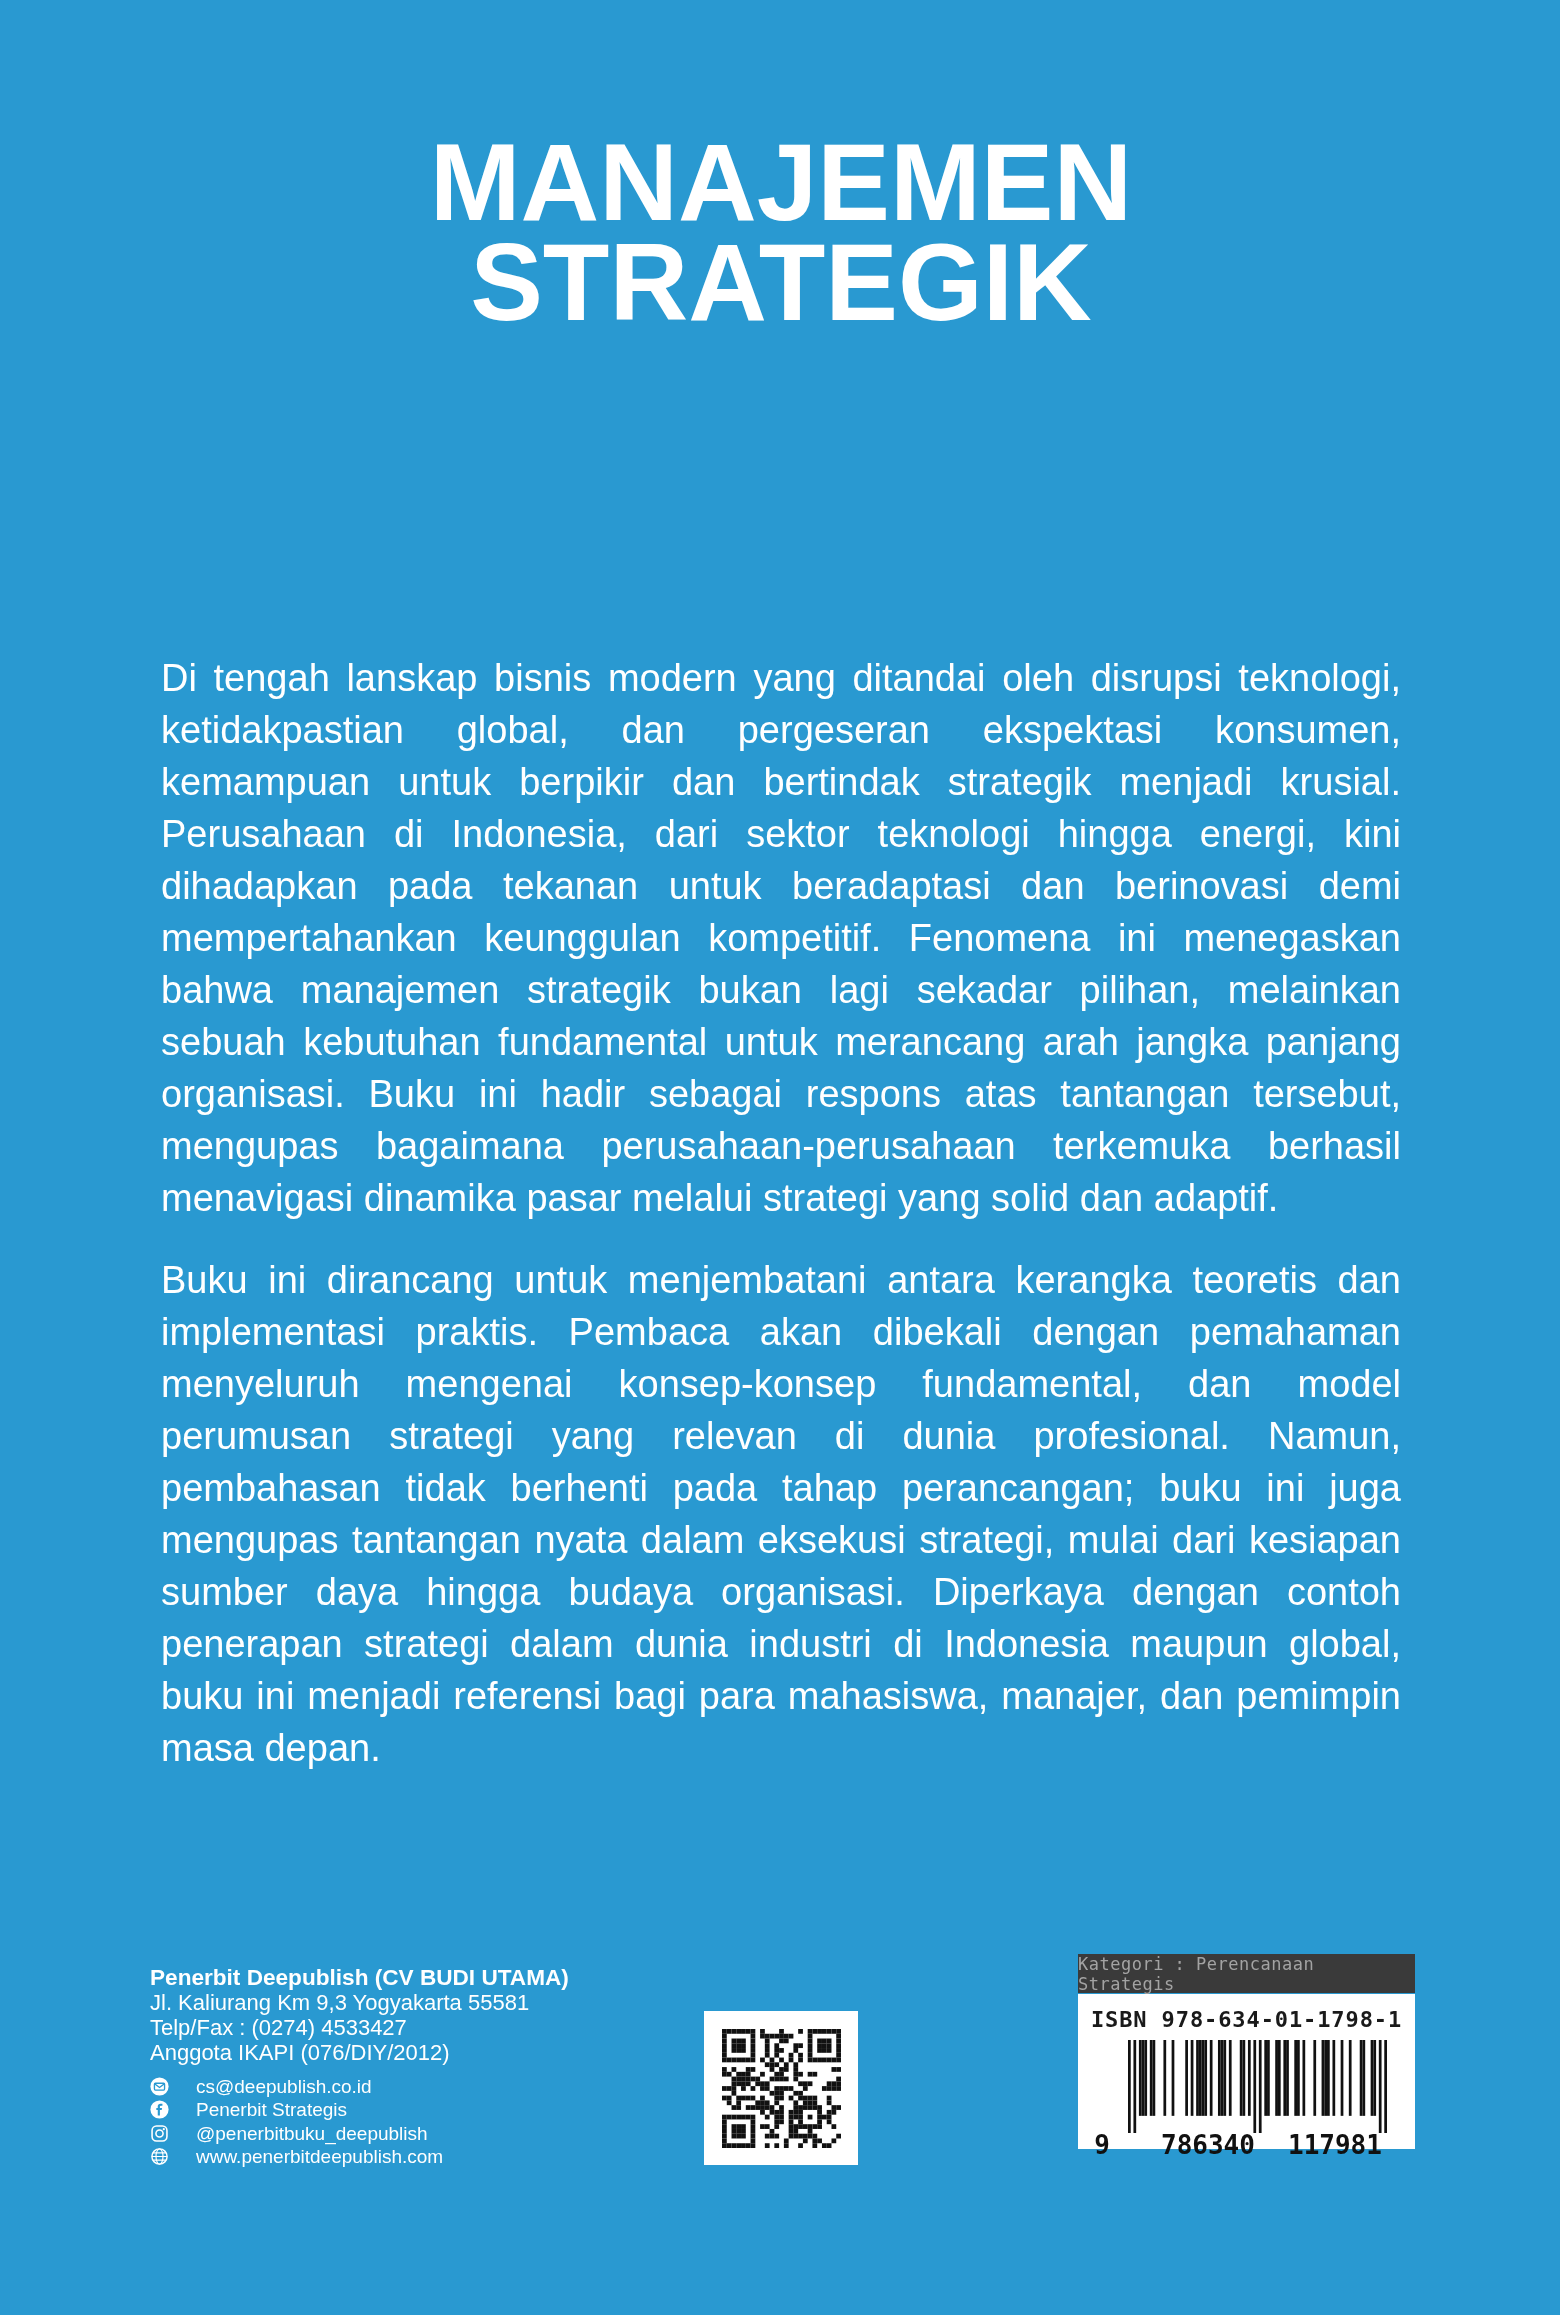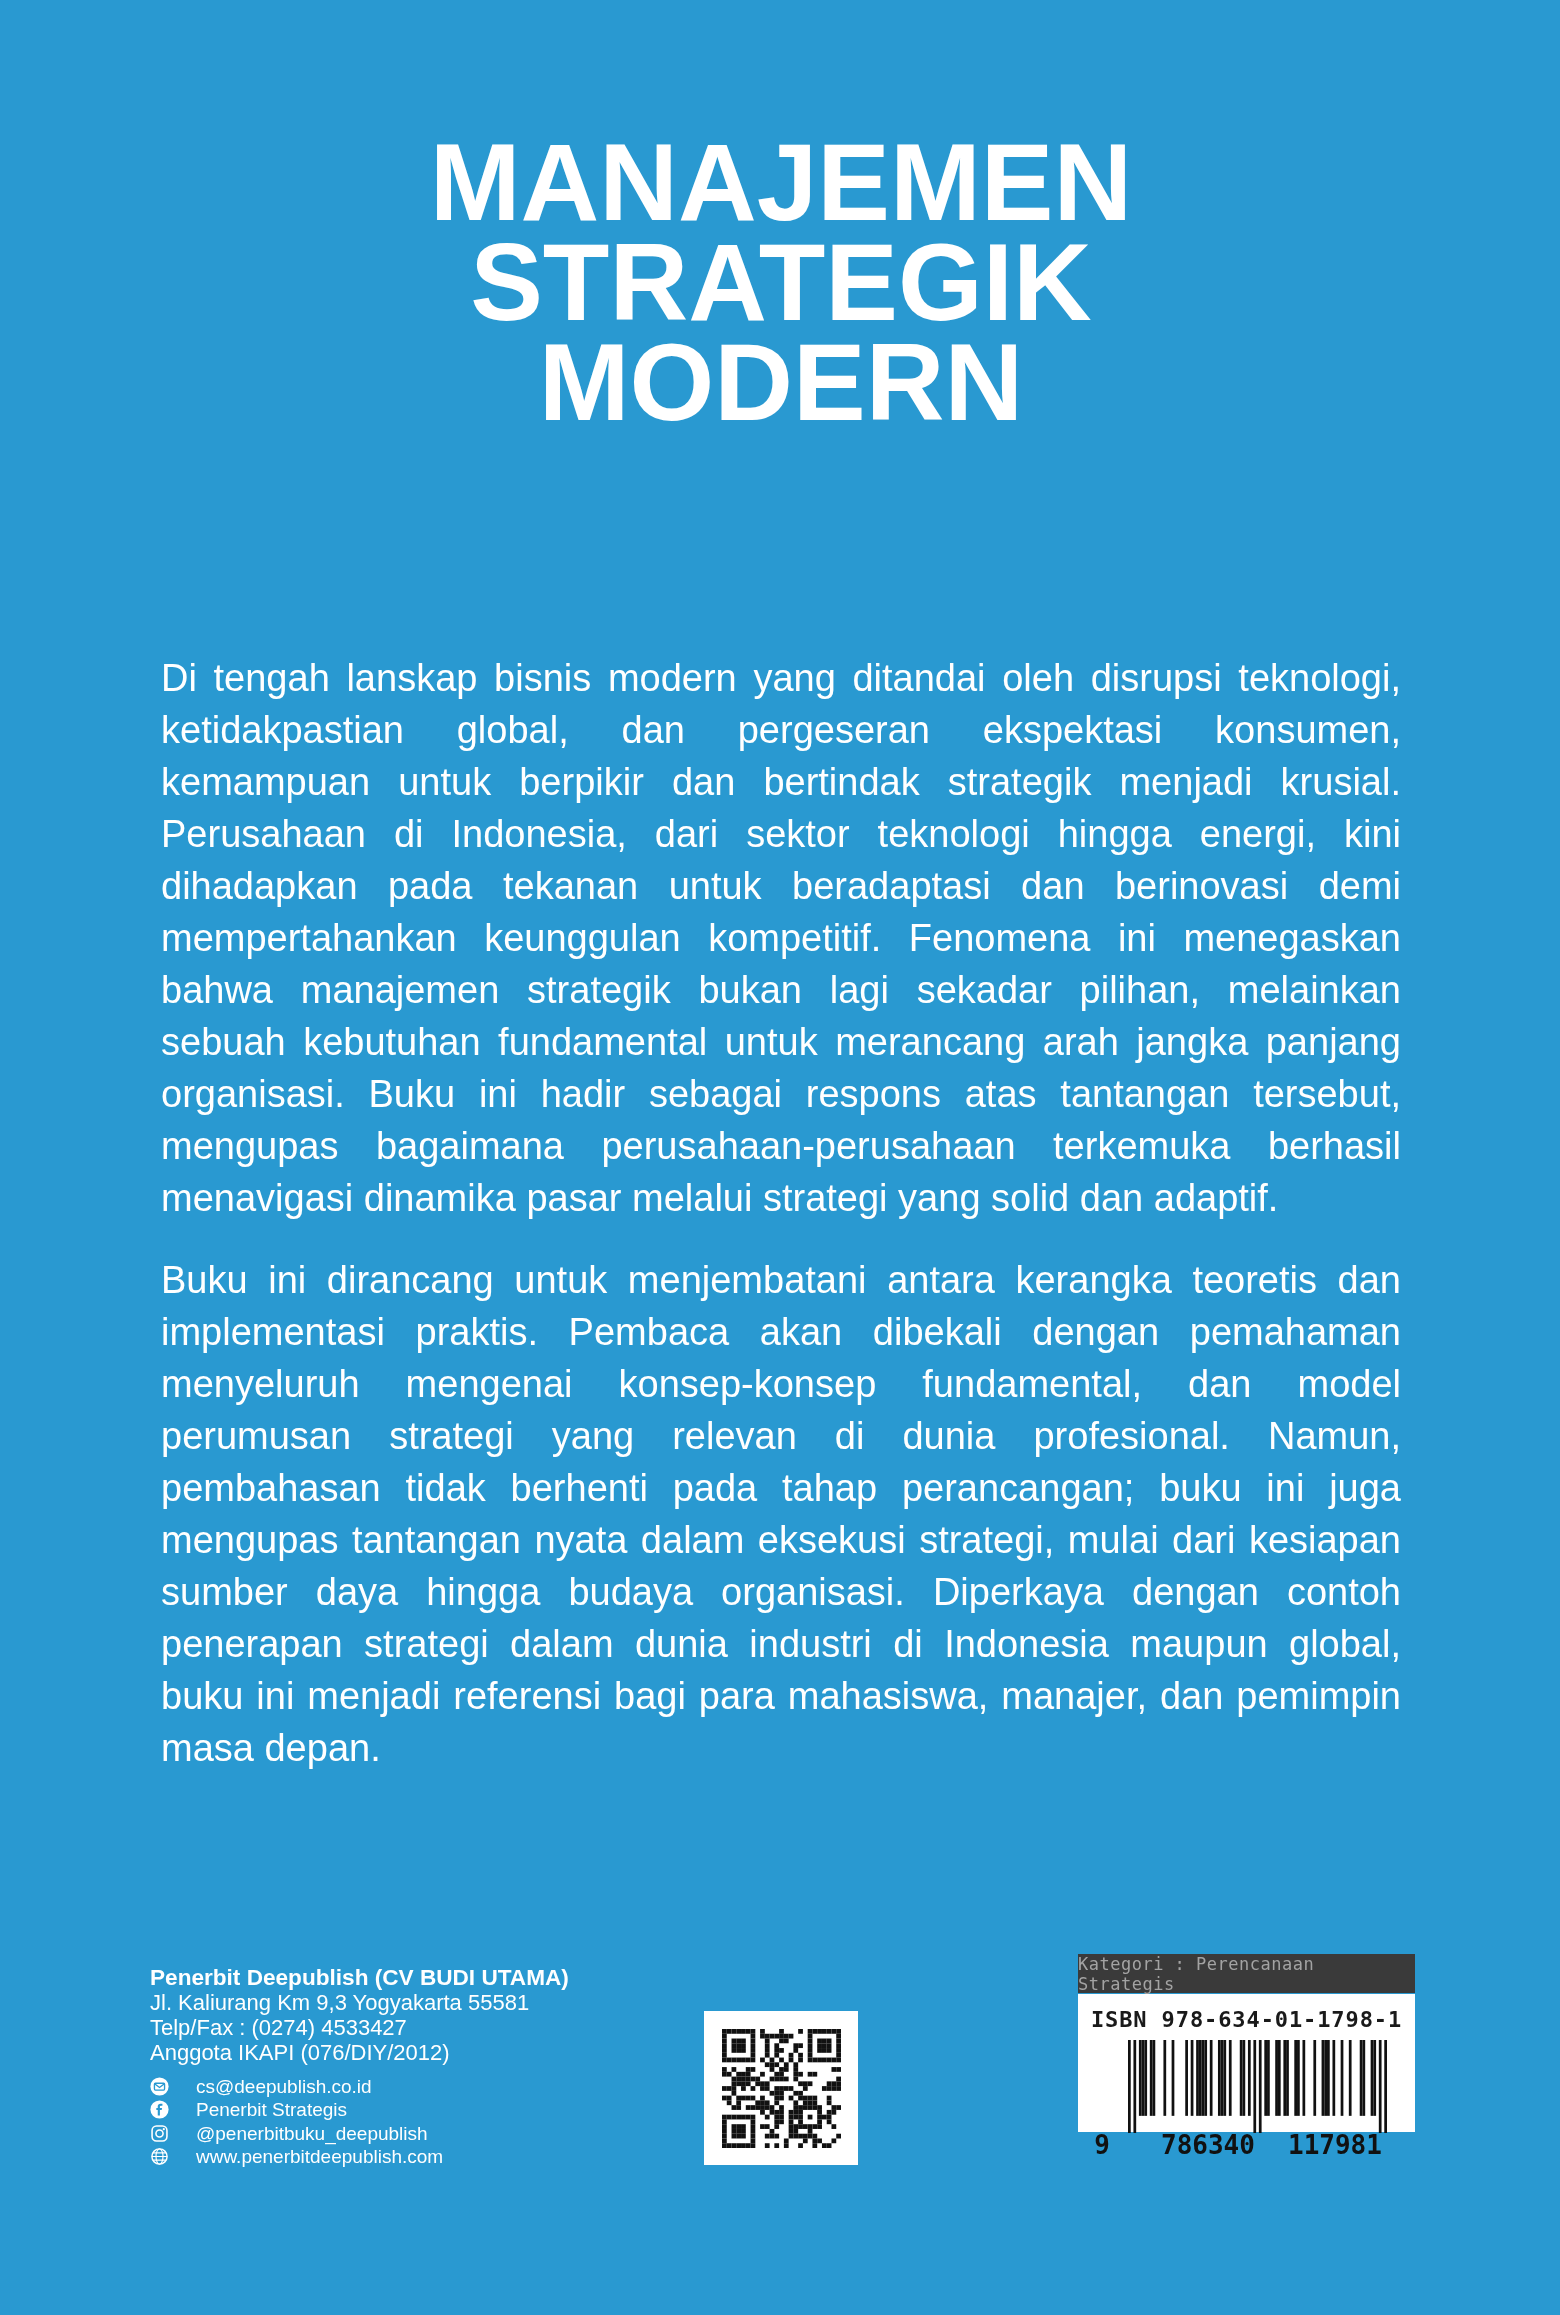--- a/index.html
+++ b/index.html
@@ -38,21 +38,21 @@
     background:#fff;display:flex;align-items:center;justify-content:center;
   }
   .qr svg{width:119px;height:119px;display:block;}
   
   .isbn-block{position:absolute;left:1078px;top:1954px;width:337px;}
   .category{
     height:39px;background:#3A3A3A;color:#a3a3a3;
     display:flex;align-items:center;justify-content:center;
     font-family:"DejaVu Sans Mono", monospace;font-size:17px;letter-spacing:0.5px;
   }
-  .isbn-box{margin-top:0.9px;background:#fff;height:138px;position:relative;padding-left:16px;}
+  .isbn-box{margin-top:0.9px;background:#fff;height:155px;position:relative;padding-left:16px;}
   .isbn-text{
     position:absolute;top:13.6px;left:0;width:100%;text-align:center;
     font-family:"DejaVu Sans Mono", monospace;font-weight:bold;
     font-size:22px;letter-spacing:0.9px;color:#1a1a1a;
   }
   .barcode-svg{position:absolute;left:50px;top:46px;width:259px;height:93px;}
   .digits{
     position:absolute;top:136px;left:0;width:100%;height:31px;
     font-family:"DejaVu Sans Mono", monospace;font-weight:bold;
     font-size:26px;color:#111;
@@ -63,21 +63,20 @@
   .dig-right{left:210px;}
 </style>
 </head>
 <body>
 
 <div class="page">
 
   <div class="title">
     <div>MANAJEMEN</div>
     <div>STRATEGIK</div>
-    <div>MODERN</div>
   </div>
 
 
   <div class="synopsis">
     <p>Di tengah lanskap bisnis modern yang ditandai oleh disrupsi teknologi, ketidakpastian global, dan pergeseran ekspektasi konsumen, kemampuan untuk berpikir dan bertindak strategik menjadi krusial. Perusahaan di Indonesia, dari sektor teknologi hingga energi, kini dihadapkan pada tekanan untuk beradaptasi dan berinovasi demi mempertahankan keunggulan kompetitif. Fenomena ini menegaskan bahwa manajemen strategik bukan lagi sekadar pilihan, melainkan sebuah kebutuhan fundamental untuk merancang arah jangka panjang organisasi. Buku ini hadir sebagai respons atas tantangan tersebut, mengupas bagaimana perusahaan-perusahaan terkemuka berhasil menavigasi dinamika pasar melalui strategi yang solid dan adaptif.</p>
     <p>Buku ini dirancang untuk menjembatani antara kerangka teoretis dan implementasi praktis. Pembaca akan dibekali dengan pemahaman menyeluruh mengenai konsep-konsep fundamental, dan model perumusan strategi yang relevan di dunia profesional. Namun, pembahasan tidak berhenti pada tahap perancangan; buku ini juga mengupas tantangan nyata dalam eksekusi strategi, mulai dari kesiapan sumber daya hingga budaya organisasi. Diperkaya dengan contoh penerapan strategi dalam dunia industri di Indonesia maupun global, buku ini menjadi referensi bagi para mahasiswa, manajer, dan pemimpin masa depan.</p>
   </div>
 
   <div class="publisher">
     <div class="name">Penerbit Deepublish (CV BUDI UTAMA)</div>

